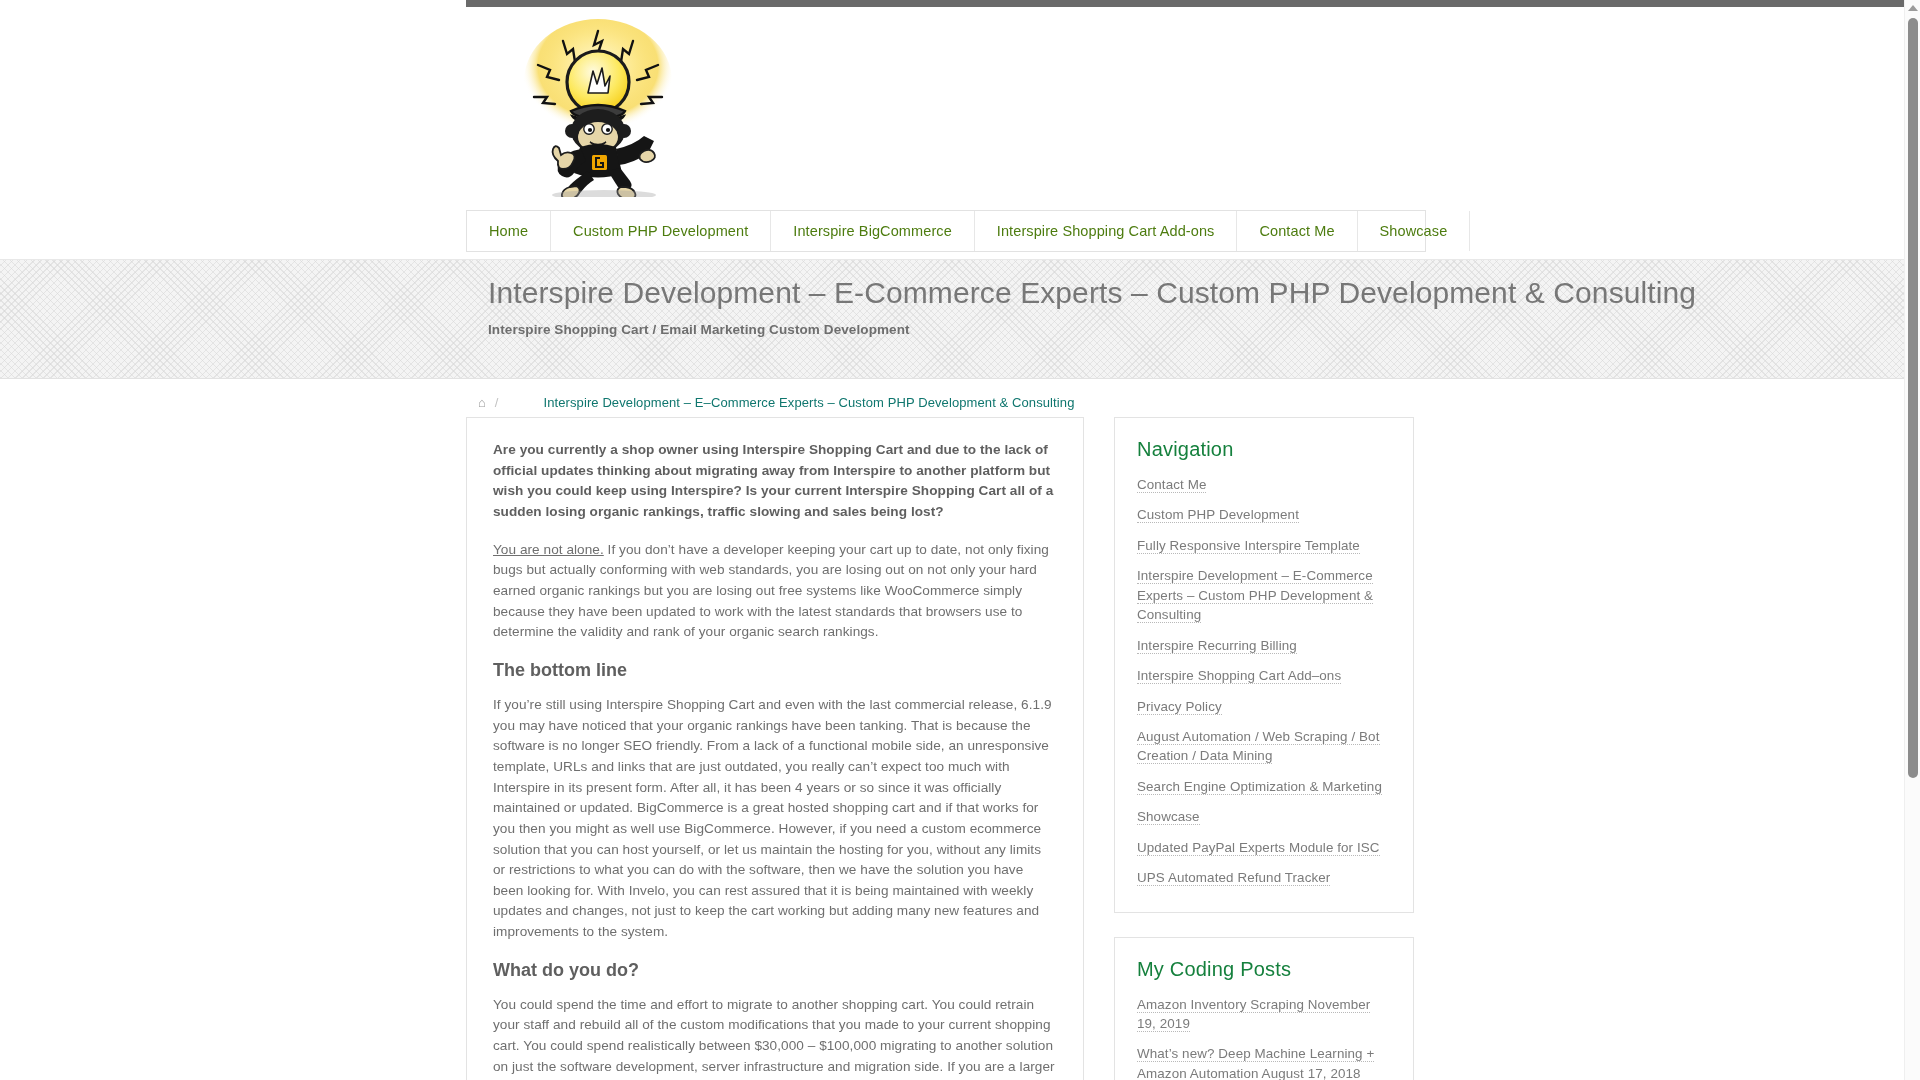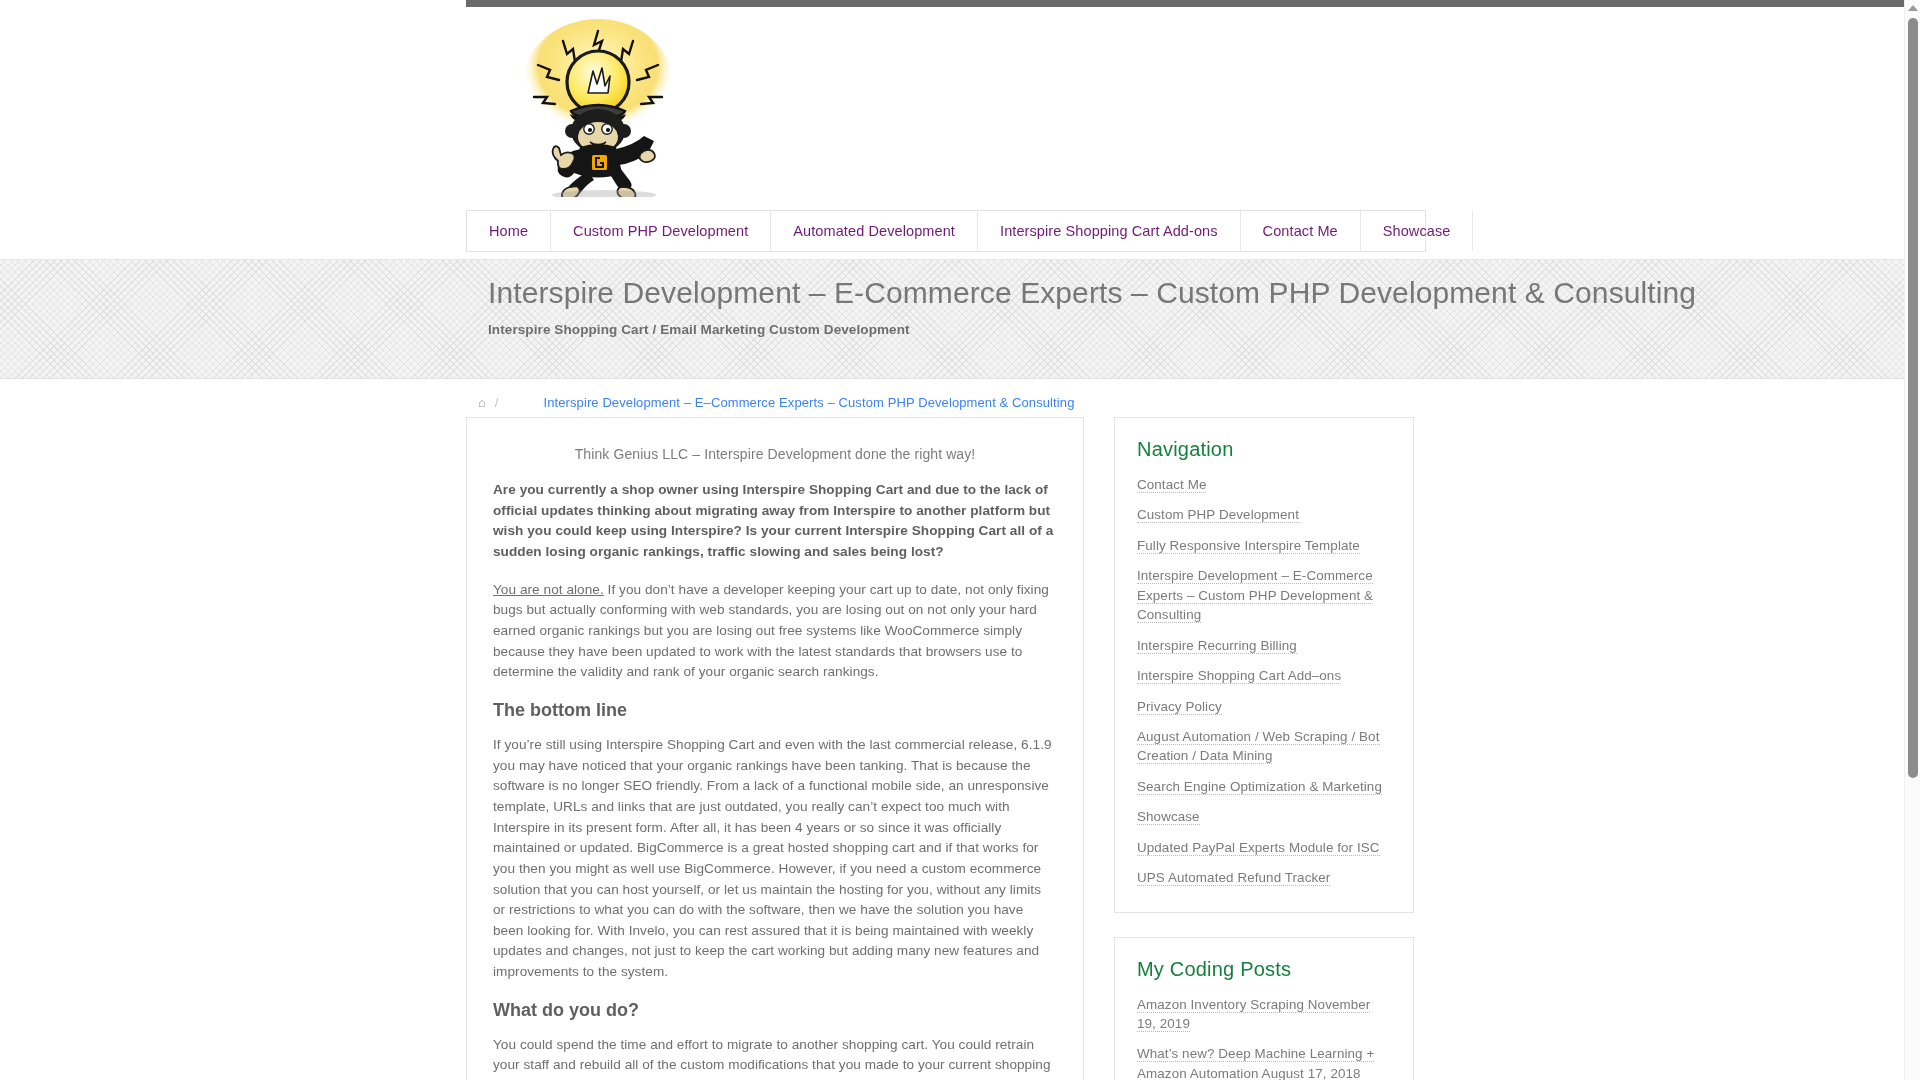--- a/index.html
+++ b/index.html
@@ -66,21 +66,21 @@
     background: #ffffff;
     display: flex;
     align-items: stretch;
   }
   .mainnav .mi {
     display: flex;
     align-items: center;
     justify-content: center;
     padding: 0 22px;
     font-size: 14.5px;
-    color: #701a75;
+    color: #4d7c0f;
     border-right: 1px solid #e7e7e7;
     white-space: nowrap;
     letter-spacing: .1px;
   }
   .mainnav .mi:last-child { border-right: none; }
   .mainnav .mi.spacer { flex: 1 1 auto; padding: 0; }
 
   
   .titleband {
     position: absolute;
@@ -123,21 +123,21 @@
     left: 478px;
     top: 388px;
     display: flex;
     align-items: center;
     gap: 9px;
     font-size: 13px;
     color: #8d8d8d;
   }
   .breadcrumb .home-ico { font-size: 13px; color: #9a9a9a; line-height: 1; }
   .breadcrumb .sep { color: #c3c3c3; }
-  .breadcrumb .crumb { color: #3b82f6; letter-spacing: .1px; padding-left: 36px; }
+  .breadcrumb .crumb { color: #0f766e; letter-spacing: .1px; padding-left: 36px; }
 
   
   .content-wrap {
     position: absolute;
     left: 466px;
     top: 410px;
     width: 960px;
     display: flex;
     gap: 30px;
     align-items: flex-start;
@@ -301,21 +301,21 @@
           <path d="M118 168 q7 1 9 6 q2 5 -5 6 q-8 1 -12 -5 q-2 -5 3 -7z" fill="#e6d6a8" stroke="#1d1d1d" stroke-width="1.8"></path>
 
           <ellipse cx="96" cy="176" rx="52" ry="5" fill="#9a9a9a" opacity=".35"></ellipse>
         </svg>
       </a>
     </div>
 
     <nav class="mainnav">
       <div class="mi">Home</div>
       <div class="mi">Custom PHP Development</div>
-      <div class="mi">Automated Development</div>
+      <div class="mi">Interspire BigCommerce</div>
       <div class="mi">Interspire Shopping Cart Add-ons</div>
       <div class="mi">Contact Me</div>
       <div class="mi">Showcase</div>
       <div class="mi spacer"></div>
     </nav>
 
     <div class="titleband">
       <div class="inner">
         <h1 class="site-title">Interspire Development – E-Commerce Experts – Custom PHP Development &amp; Consulting</h1>
         <div class="site-desc">Interspire Shopping Cart / Email Marketing Custom Development</div>
@@ -324,21 +324,20 @@
 
     <div class="breadcrumb">
       <span class="home-ico">⌂</span>
       <span class="sep">/</span>
       <span class="crumb">Interspire Development – E–Commerce Experts – Custom PHP Development &amp; Consulting</span>
     </div>
 
     <div class="content-wrap">
 
       <article class="article">
-        <div class="tagline">Think Genius LLC – Interspire Development done the right way!</div>
         <p class="lead">Are you currently a shop owner using Interspire Shopping Cart and due to the lack of official updates thinking about migrating away from Interspire to another platform but wish you could keep using Interspire? Is your current Interspire Shopping Cart all of a sudden losing organic rankings, traffic slowing and sales being lost?</p>
         <p><a class="ul-link">You are not alone.</a><span> If you don’t have a developer keeping your cart up to date, not only fixing bugs but actually conforming with web standards, you are losing out on not only your hard earned organic rankings but you are losing out free systems like WooCommerce simply because they have been updated to work with the latest standards that browsers use to determine the validity and rank of your organic search rankings.</span></p>
         <h3>The bottom line</h3>
         <p>If you’re still using Interspire Shopping Cart and even with the last commercial release, 6.1.9 you may have noticed that your organic rankings have been tanking. That is because the software is no longer SEO friendly. From a lack of a functional mobile side, an unresponsive template, URLs and links that are just outdated, you really can’t expect too much with Interspire in its present form. After all, it has been 4 years or so since it was officially maintained or updated. BigCommerce is a great hosted shopping cart and if that works for you then you might as well use BigCommerce. However, if you need a custom ecommerce solution that you can host yourself, or let us maintain the hosting for you, without any limits or restrictions to what you can do with the software, then we have the solution you have been looking for. With Invelo, you can rest assured that it is being maintained with weekly updates and changes, not just to keep the cart working but adding many new features and improvements to the system.</p>
         <h3>What do you do?</h3>
         <p>You could spend the time and effort to migrate to another shopping cart. You could retrain your staff and rebuild all of the custom modifications that you made to your current shopping cart. You could spend realistically between $30,000 – $100,000 migrating to another solution on just the software development, server infrastructure and migration side. If you are a larger shop that does 10,000+ orders a month, that amount could quickly get much higher, especially if you have a lot of custom modifications. I have personally witnessed companies who have spent millions on development, training, servers, development time and migration costs, trying to migrate away from their current solution to use a solution that is updated regularly and still end up right back where they started. I am not saying that their efforts were doomed to fail but it does take quite a bit of</p>
       </article>
 
       <aside class="sidebar">
 

